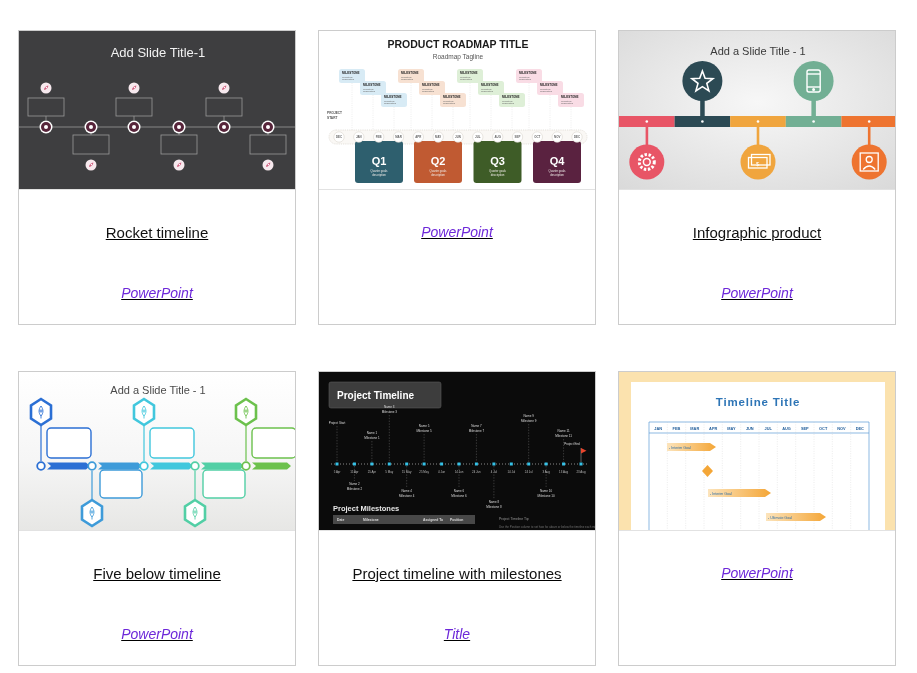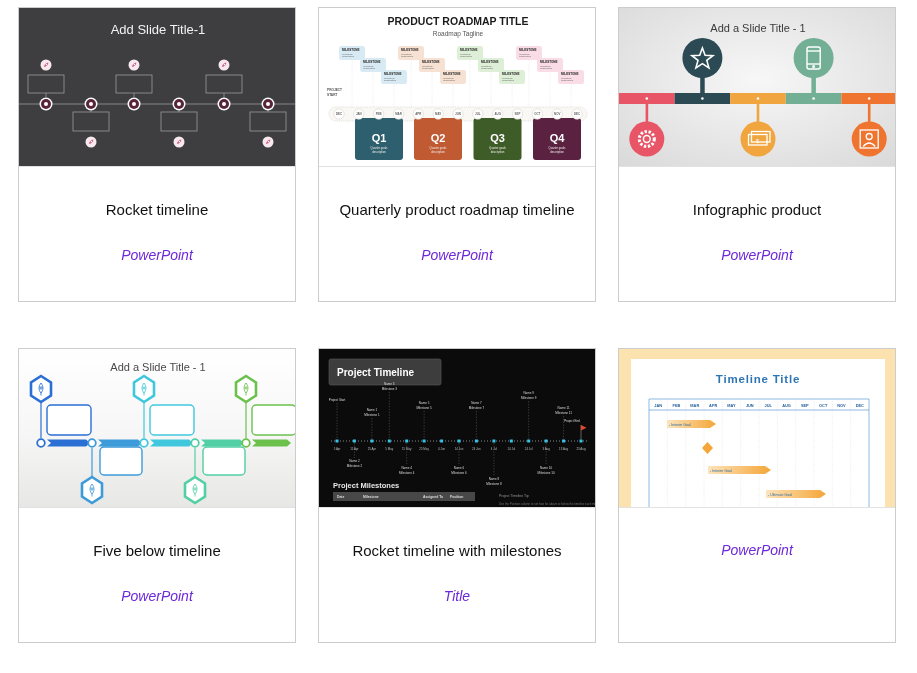--- a/index.html
+++ b/index.html
@@ -1,21 +1,21 @@
 <!DOCTYPE html>
 <html><head>
 <meta charset="utf-8">
 <style>
   html,body{margin:0;padding:0;background:#ffffff;}
   body{width:917px;height:673px;position:relative;font-family:"Liberation Sans",sans-serif;}
-  .grid{position:absolute;left:18px;top:7px;display:grid;grid-template-columns:repeat(3,278px);grid-auto-rows:295px;column-gap:22px;row-gap:46px;}
+  .grid{position:absolute;left:18px;top:30px;display:grid;grid-template-columns:repeat(3,278px);grid-auto-rows:295px;column-gap:22px;row-gap:46px;text-decoration:underline;}
   .card{background:#fff;border:1px solid #cccccc;box-sizing:border-box;display:flex;flex-direction:column;cursor:pointer;}
   .thumb{width:100%;height:158px;flex:none;border-bottom:1px solid #e2e2e2;overflow:hidden;background:#fff;}
   .thumb svg{display:block;}
-  .meta{flex:1;display:flex;flex-direction:column;align-items:center;padding-top:34px;gap:29px;}
+  .meta{flex:1;display:flex;flex-direction:column;align-items:center;padding-top:34px;gap:44px;}
   .card-title{font-size:15px;color:#111;text-align:center;}
   .card-app{font-size:14px;font-style:italic;color:#6d28d9;}
   svg text{font-family:"Liberation Sans",sans-serif;}
   .tc{text-anchor:middle;}
   
   .c1-title{font-size:13px;fill:#f2f2f2;}
   .c1-box{fill:none;stroke:#9a9a9a;stroke-width:0.8;}
   .c1-line{stroke:#9a9a9a;stroke-width:0.8;}
   
   .c2-title{font-size:10.5px;font-weight:bold;fill:#1a1a1a;}
@@ -320,21 +320,20 @@
           <circle class="c2-mcirc" cx="218.3" cy="106" r="5.2"></circle>
             <text class="c2-month tc" x="218.3" y="107.2">OCT</text>
           <circle class="c2-mcirc" cx="238.2" cy="106" r="5.2"></circle>
             <text class="c2-month tc" x="238.2" y="107.2">NOV</text>
           <circle class="c2-mcirc" cx="258" cy="106" r="5.2"></circle>
             <text class="c2-month tc" x="258" y="107.2">DEC</text>
         </g>
       </svg>
     </div>
     <div class="meta">
-      <div class="card-title">Quarterly product roadmap timeline</div>
       <div class="card-app">PowerPoint</div>
     </div>
   </div>
 
   <div class="card">
     <div class="thumb">
       <svg viewBox="0 0 278 158" width="278" height="158">
         <defs>
           <radialGradient id="g3bg" cx="50%" cy="45%" r="75%">
             <stop offset="0%" stop-color="#f7f7f7"></stop>
@@ -602,21 +601,21 @@
           <text class="c5-th" x="104" y="149">Assigned To</text>
           <text class="c5-th" x="131" y="149">Position</text>
         </g>
         <g>
           <text class="c5-tip1" x="180" y="148">Project Timeline Tip</text>
           <text class="c5-tip2" x="180" y="156">Use the Position column to set how far above or below the timeline each milestone appears</text>
         </g>
       </svg>
     </div>
     <div class="meta">
-      <div class="card-title">Rocket timeline with milestones</div>
+      <div class="card-title">Project timeline with milestones</div>
       <div class="card-app">Title</div>
     </div>
   </div>
 
   <div class="card">
     <div class="thumb">
       <svg viewBox="0 0 278 158" width="278" height="158">
         <defs>
           <linearGradient id="g6bar" x1="0" y1="0" x2="1" y2="0">
             <stop offset="0%" stop-color="#FCE4BC"></stop>

